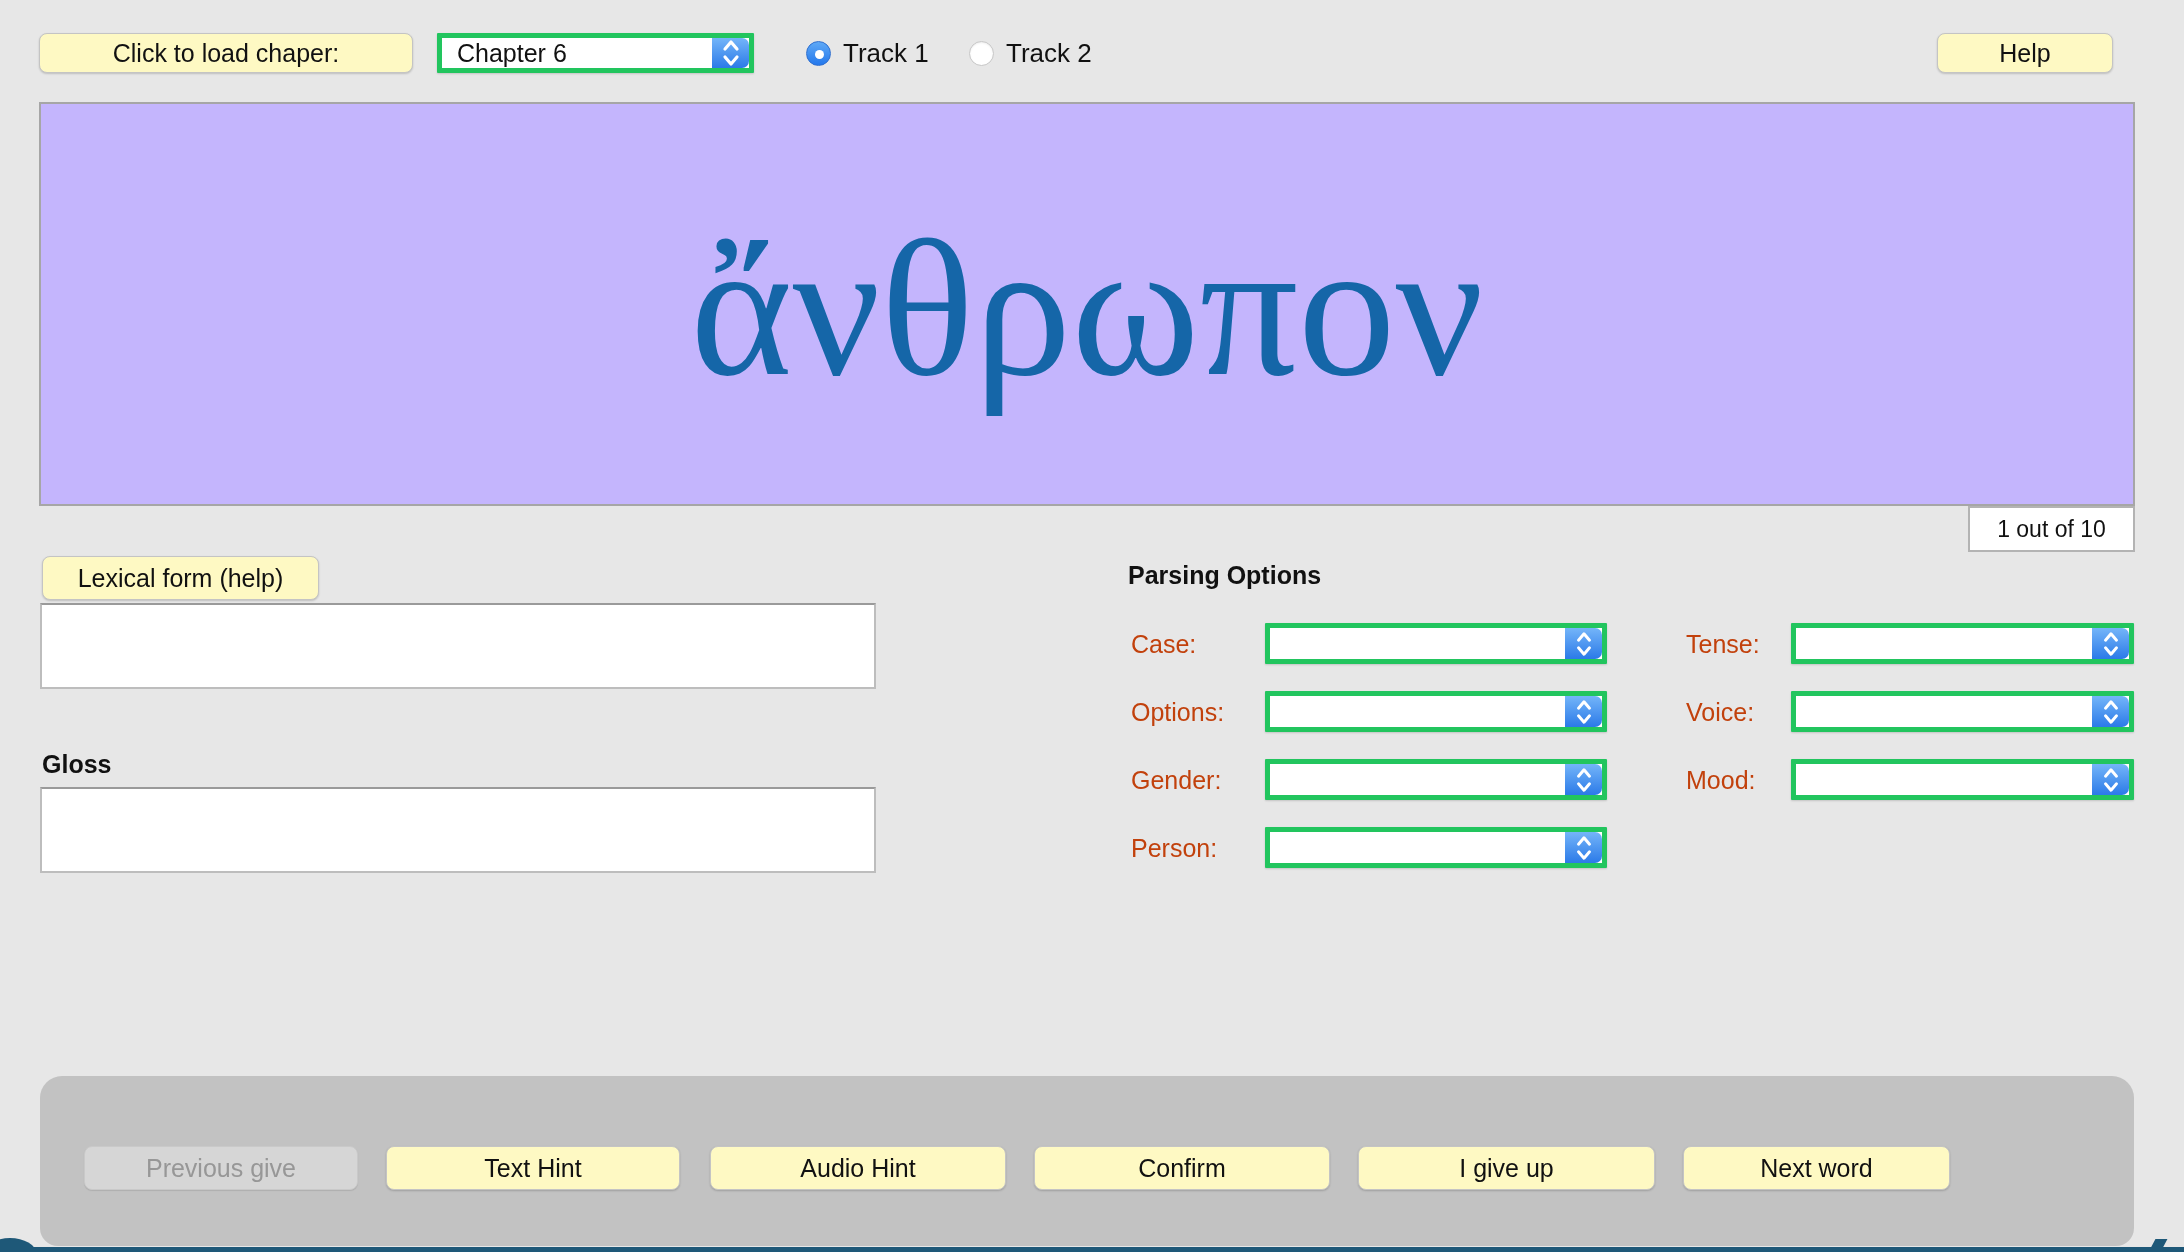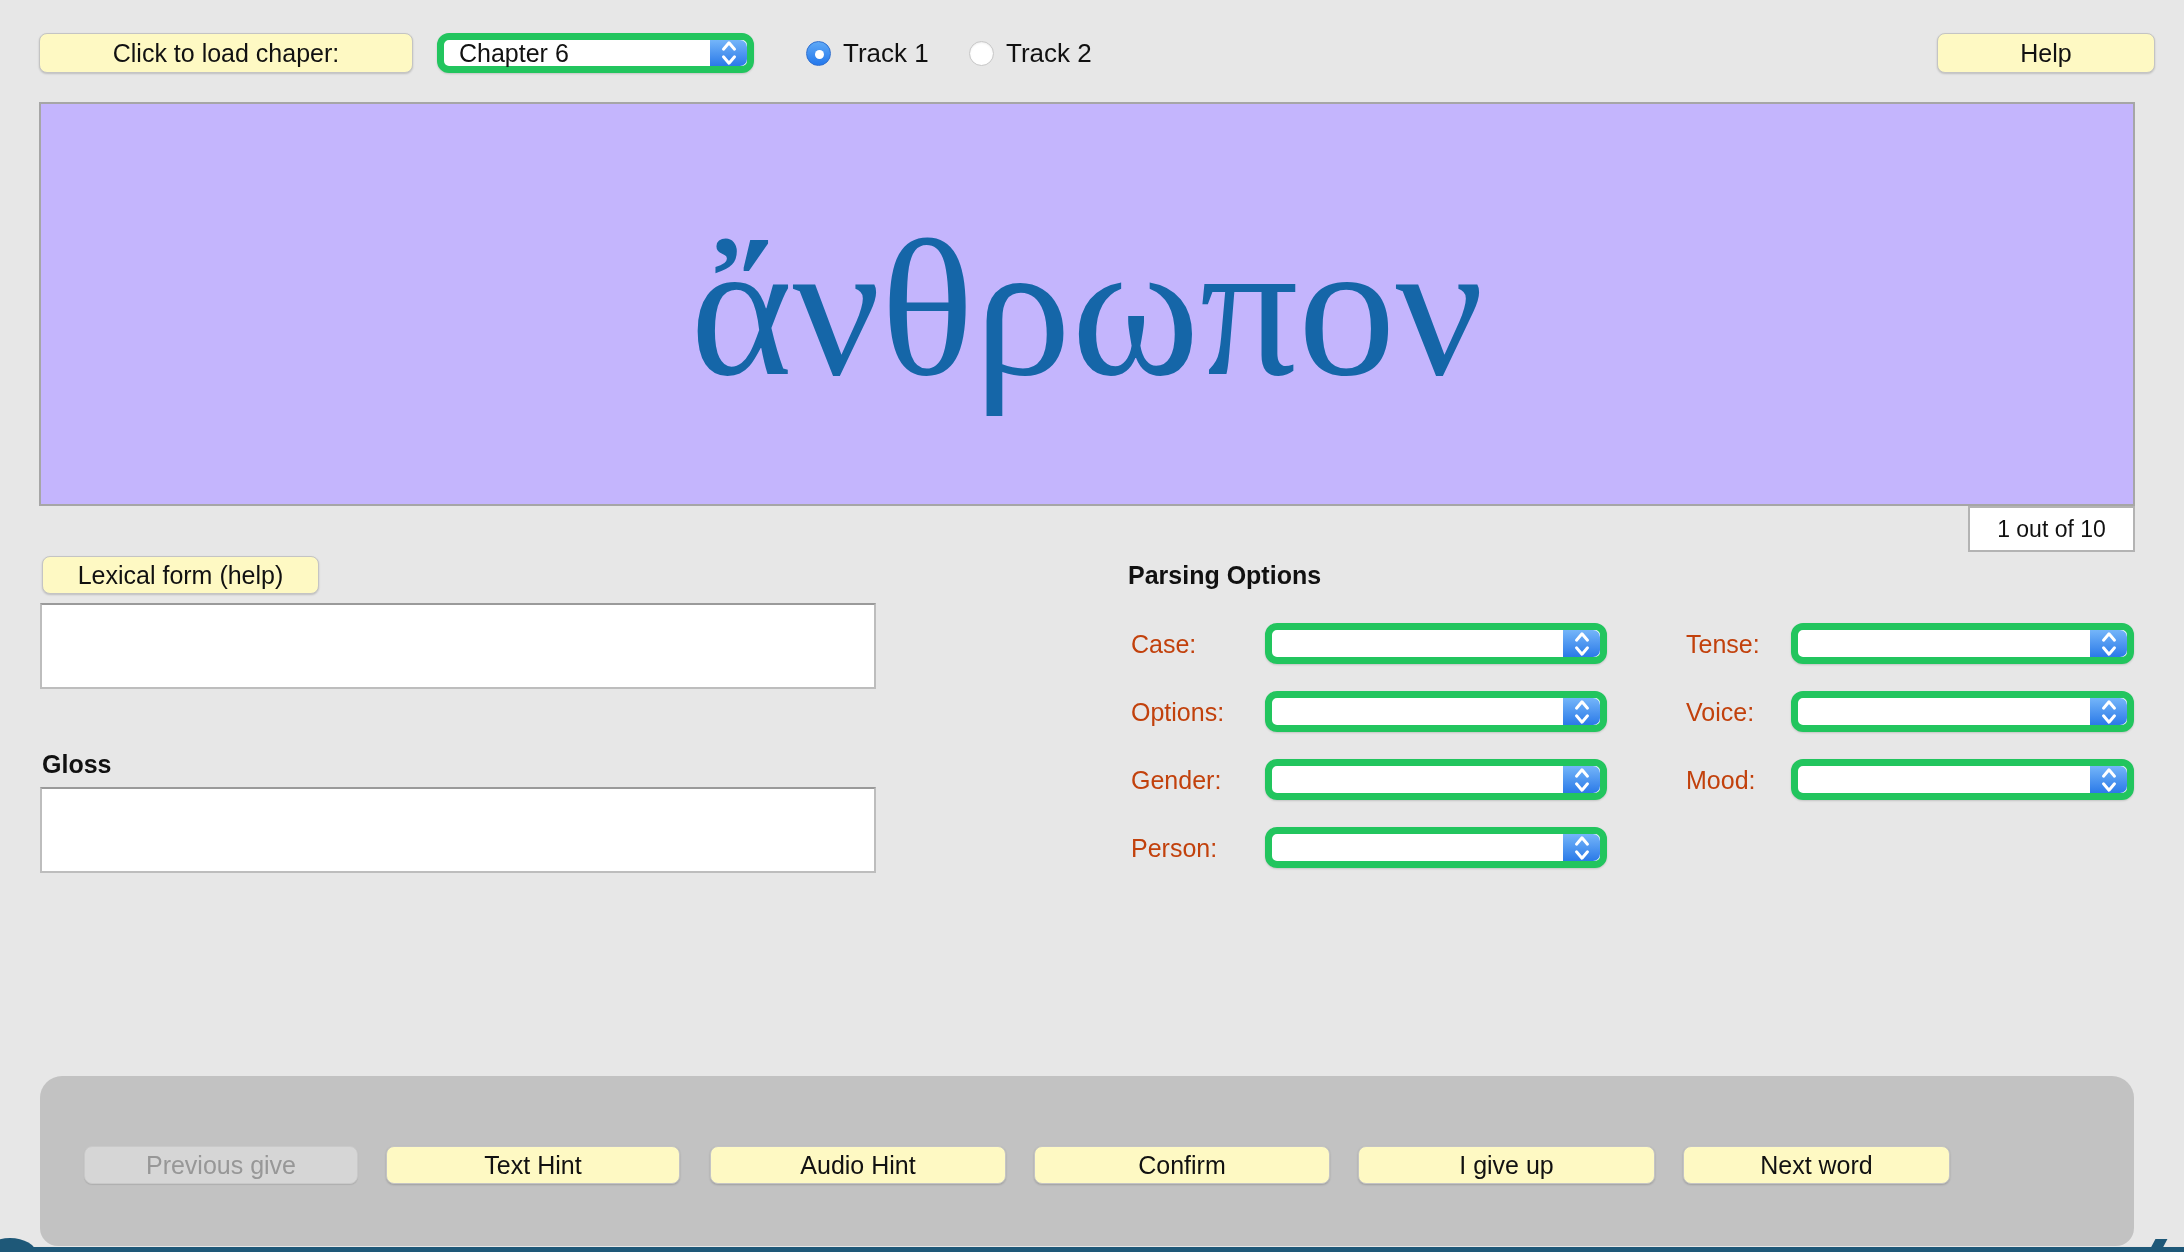--- a/index.html
+++ b/index.html
@@ -10,32 +10,32 @@
   
   .btn {
     position:absolute; height:40px;
     background:#fef9c3;
     border:1px solid #C4C4C4;
     border-radius:8px;
     box-shadow:0 1px 2px rgba(0,0,0,0.18);
     display:flex; align-items:center; justify-content:center;
     font-size:25px; color:#111; cursor:default;
   }
-  .btn.small { height:38px; }
+  .btn.small { height:44px; }
   .btn.disabled {
     background:#D6D6D6; color:#979797;
     border-color:#C9C9C9; box-shadow:0 1px 1px rgba(0,0,0,0.10);
   }
 
   
   .dropdown {
     position:absolute; height:41px;
     background:#FFFFFF;
-    border:7px solid #22c55e;
-    border-radius:12px;
+    border:5px solid #22c55e;
+    border-radius:1px;
     box-shadow:0 1px 2px rgba(0,0,0,0.15);
     display:flex; align-items:center;
   }
   .dd-value { flex:1; padding-left:15px; font-size:25px; color:#111; white-space:nowrap; overflow:hidden; }
   .dd-cap {
     width:37px; align-self:stretch;
     background:linear-gradient(#74B5F9, #2B7AE8);
     border-radius:0 7px 7px 0;
     display:flex; flex-direction:column; align-items:center; justify-content:center; gap:2px;
   }
@@ -123,21 +123,21 @@
         </svg>
     </span>
   </div>
 
   <span class="radio-circle on" style="left:806px; top:41px;"></span>
   <span class="radio-label" style="left:843px; top:38px;">Track 1</span>
 
   <span class="radio-circle off" style="left:969px; top:41px;"></span>
   <span class="radio-label" style="left:1006px; top:38px;">Track 2</span>
 
-  <div class="btn" style="left:1937px; top:33px; width:218px;">Help</div>
+  <div class="btn" style="left:1937px; top:33px; width:176px;">Help</div>
 
   <div class="main-panel">
     <div class="greek-word">ἄνθρωπον</div>
   </div>
 
   <div class="counter-box">1 out of 10</div>
 
   <div class="btn small" style="left:42px; top:556px; width:277px;">Lexical form (help)</div>
 
   <textarea class="text-box" style="left: 40px; top: 603px;"></textarea>

